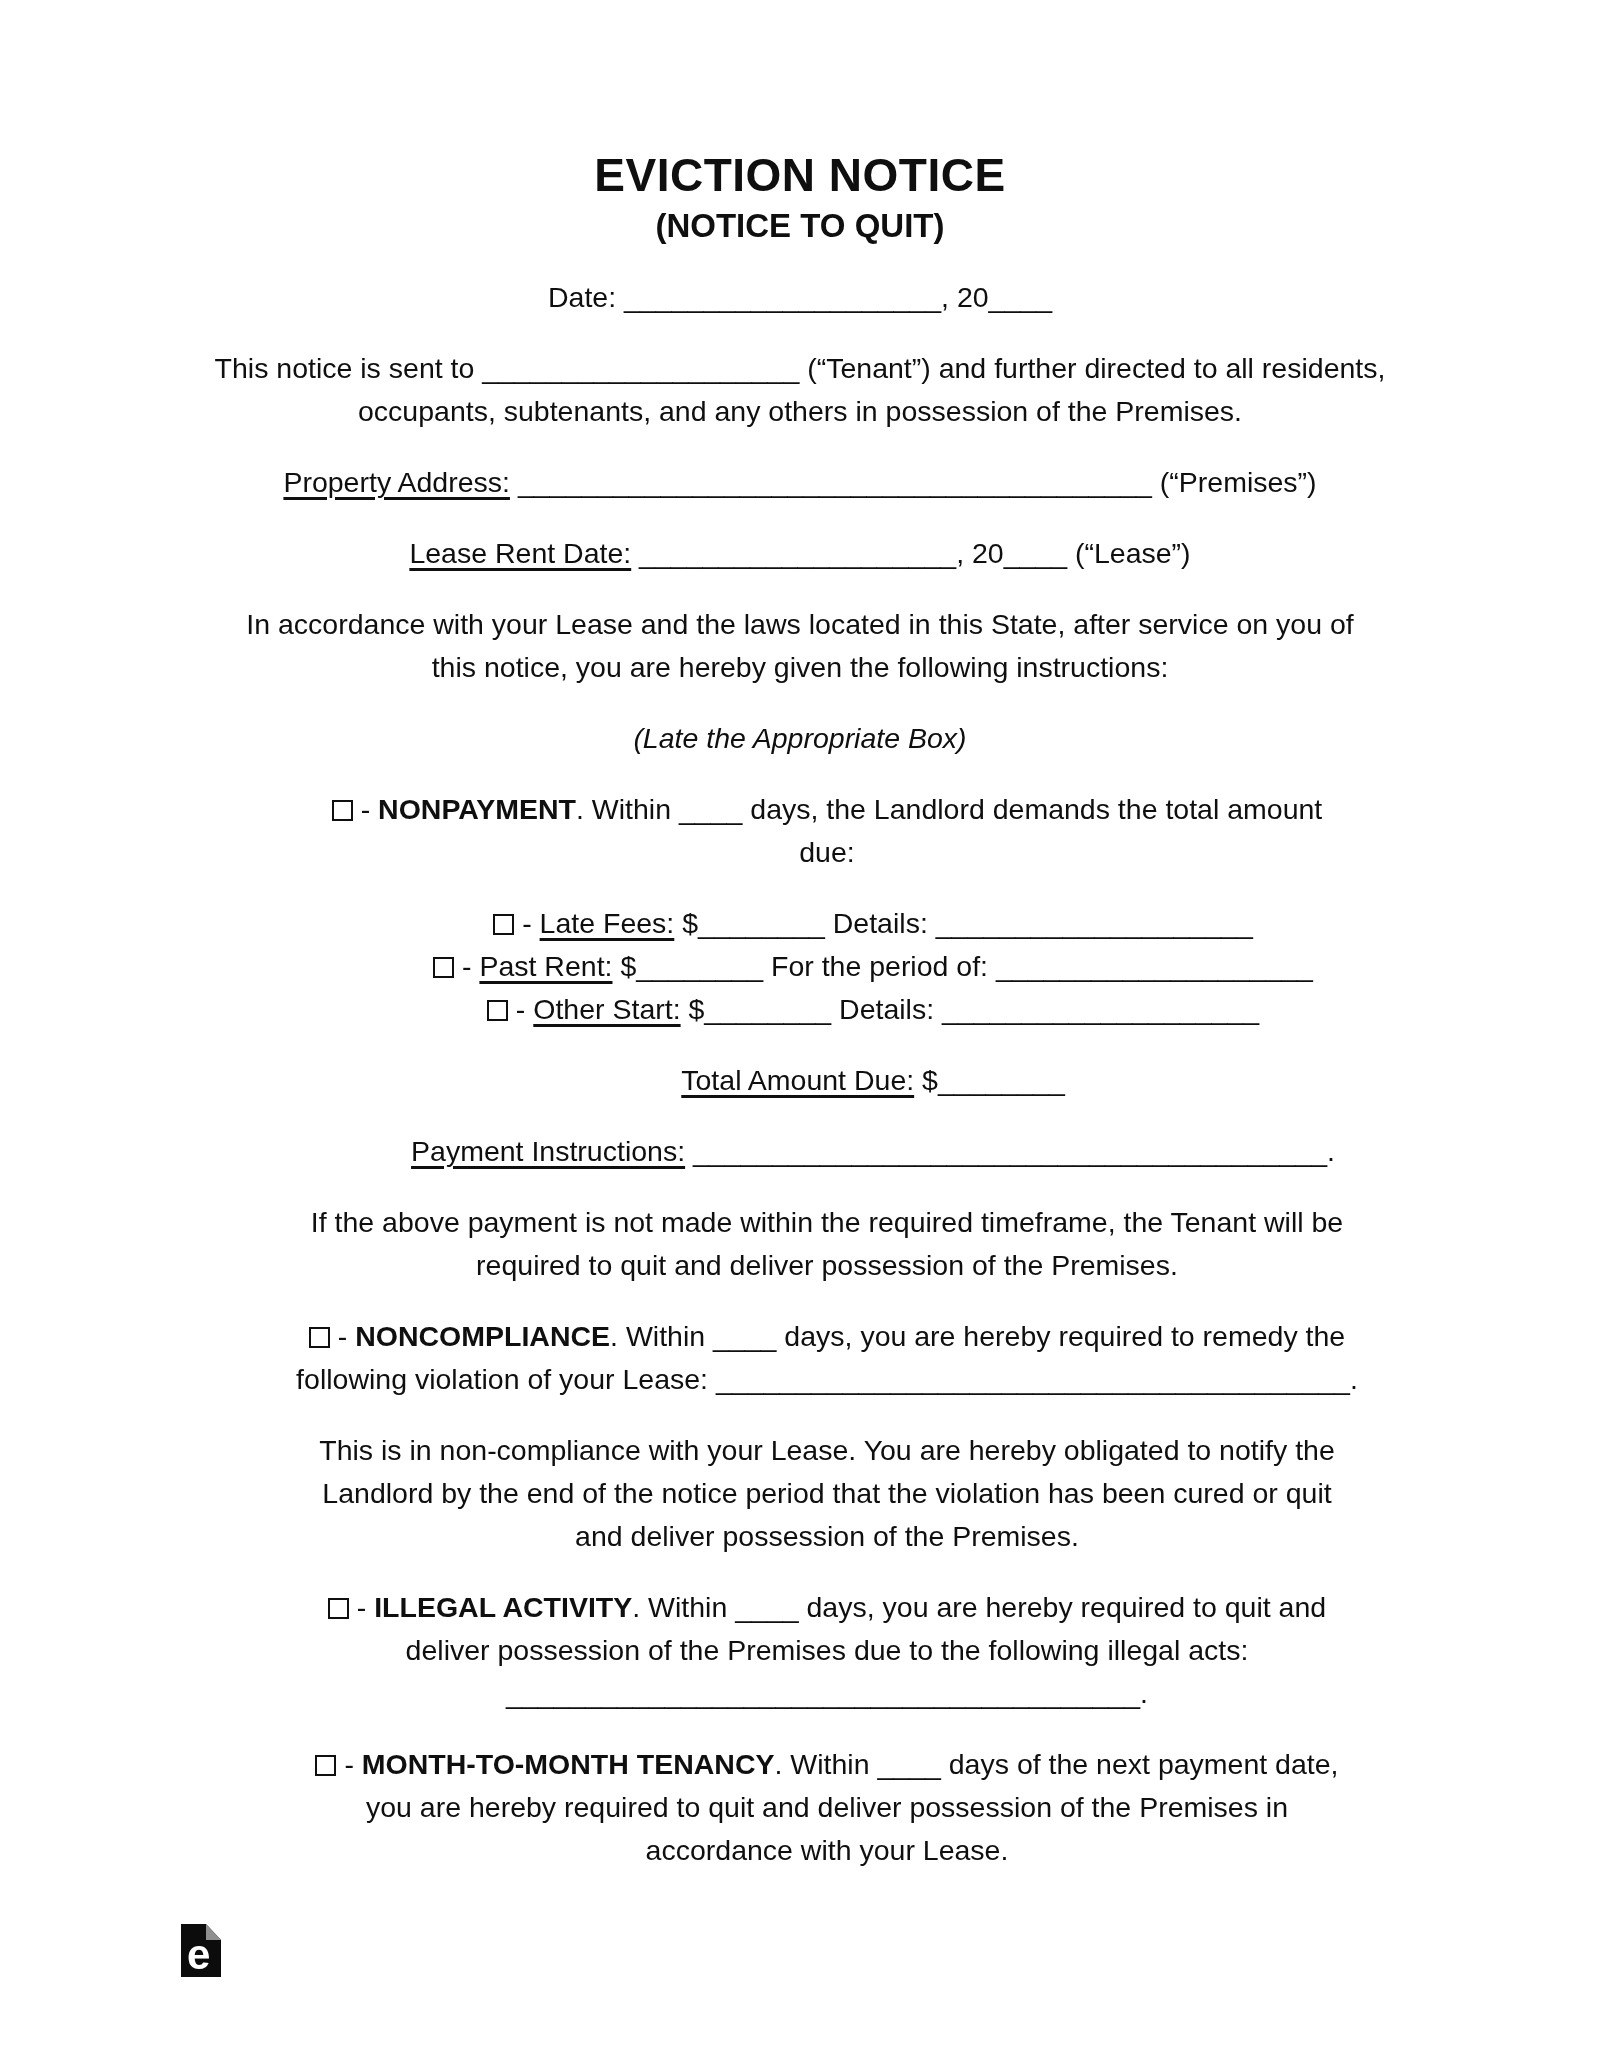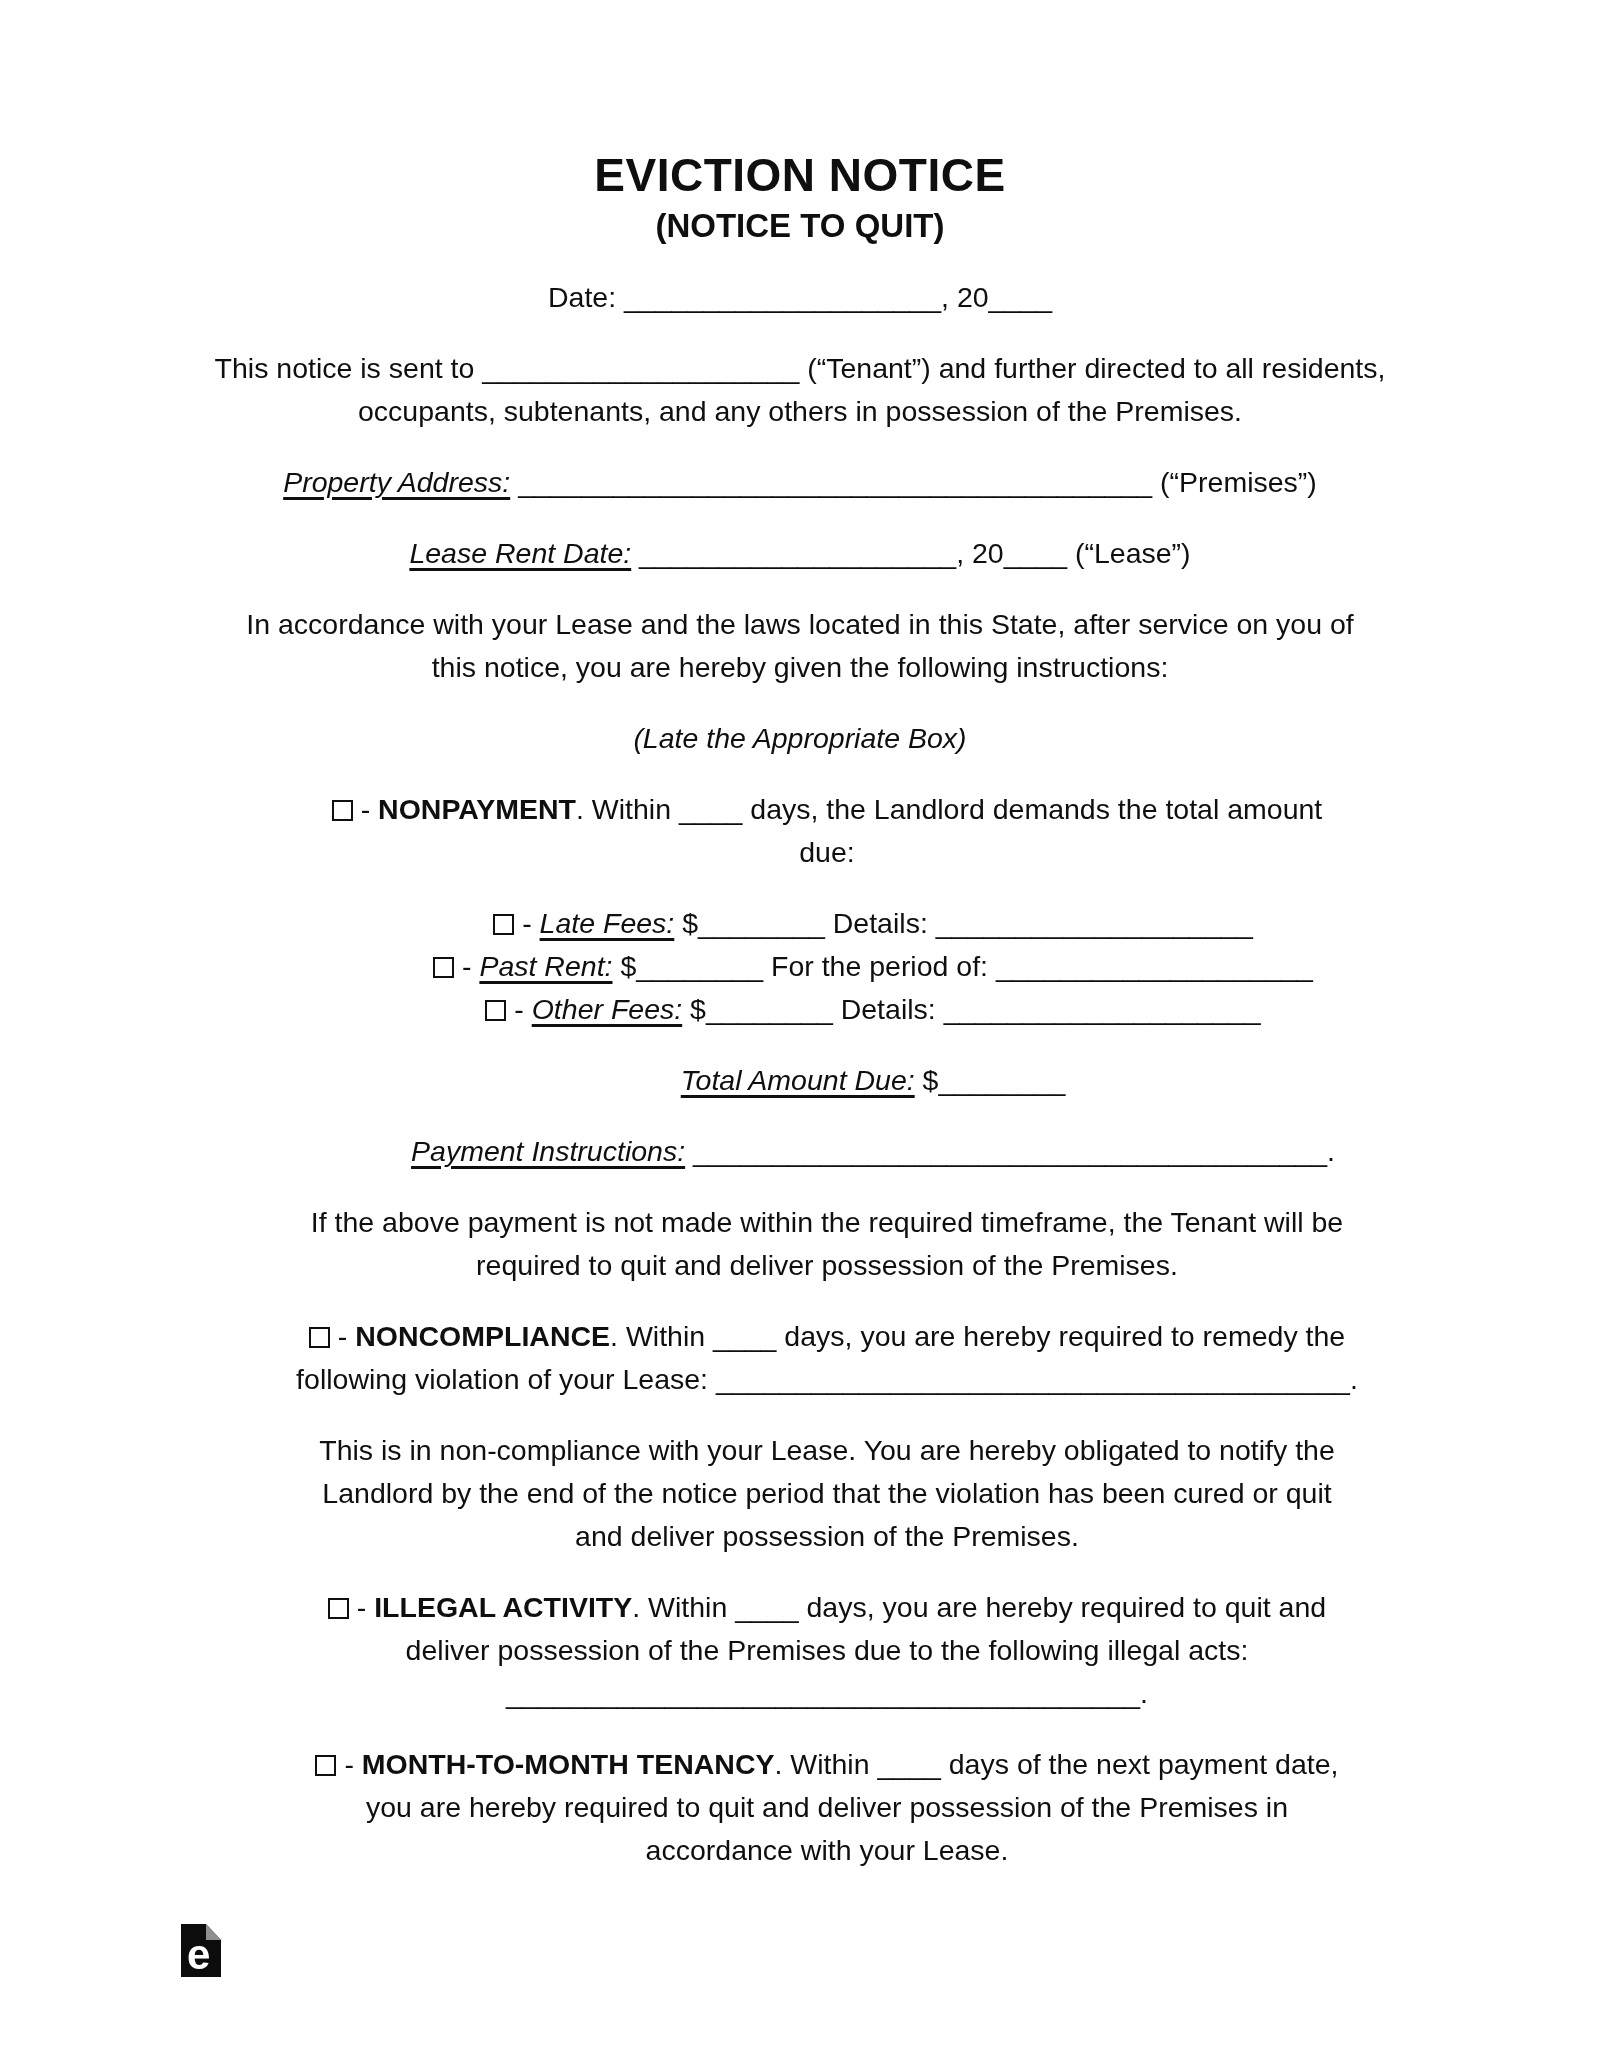--- a/index.html
+++ b/index.html
@@ -14,21 +14,21 @@
     line-height:43px;
     color:#0f0f0f;
     overflow:hidden;
   }
   .titleblock { text-align:center; margin:0 0 28px 0; }
   h1.doc-title { font-size:46px; line-height:50px; margin:0; font-weight:bold; letter-spacing:0.5px; }
   .doc-subtitle { font-size:33px; line-height:44px; margin:4px 0 0 0; font-weight:bold; }
   p { margin:0 0 28px 0;text-align:center; }
   p.tight { margin-bottom:0; }
   .ml { white-space:pre-line; }
-  .ul { text-decoration:underline; text-decoration-thickness:2.5px; text-underline-offset:5px;font-style:italic; }
+  .ul { text-decoration:underline; text-decoration-thickness:2.5px; text-underline-offset:5px; }
   .b { font-weight:bold; }
   .it { font-style:italic; }
   .cbx {
     display:inline-block;
     width:17px; height:17px;
     border:2px solid #0f0f0f;
     vertical-align:-2px;
     background:#fff;
   }
   .sections { margin-left:54px; }
@@ -60,21 +60,21 @@
   <p class="it">(Late the Appropriate Box)</p>
 
   <div class="sections">
 
     <p><span class="cbx"></span> <span>-</span> <span class="b">NONPAYMENT</span><span class="ml">. Within ____ days, the Landlord demands the total amount
 due:</span></p>
 
     <div class="sub">
       <p class="tight"><span class="cbx"></span> <span>-</span> <span class="ul">Late Fees:</span> <span>$________ Details: ____________________</span></p>
       <p class="tight"><span class="cbx"></span> <span>-</span> <span class="ul">Past Rent:</span> <span>$________ For the period of: ____________________</span></p>
-      <p><span class="cbx"></span> <span>-</span> <span class="ul">Other Fees:</span> <span>$________ Details: ____________________</span></p>
+      <p><span class="cbx"></span> <span>-</span> <span class="ul">Other Start:</span> <span>$________ Details: ____________________</span></p>
 
       <p><span class="ul">Total Amount Due:</span> <span>$________</span></p>
 
       <p><span class="ul">Payment Instructions:</span> <span>________________________________________.</span></p>
     </div>
 
     <p class="ml">If the above payment is not made within the required timeframe, the Tenant will be
 required to quit and deliver possession of the Premises.</p>
 
     <p><span class="cbx"></span> <span>-</span> <span class="b">NONCOMPLIANCE</span><span class="ml">. Within ____ days, you are hereby required to remedy the

